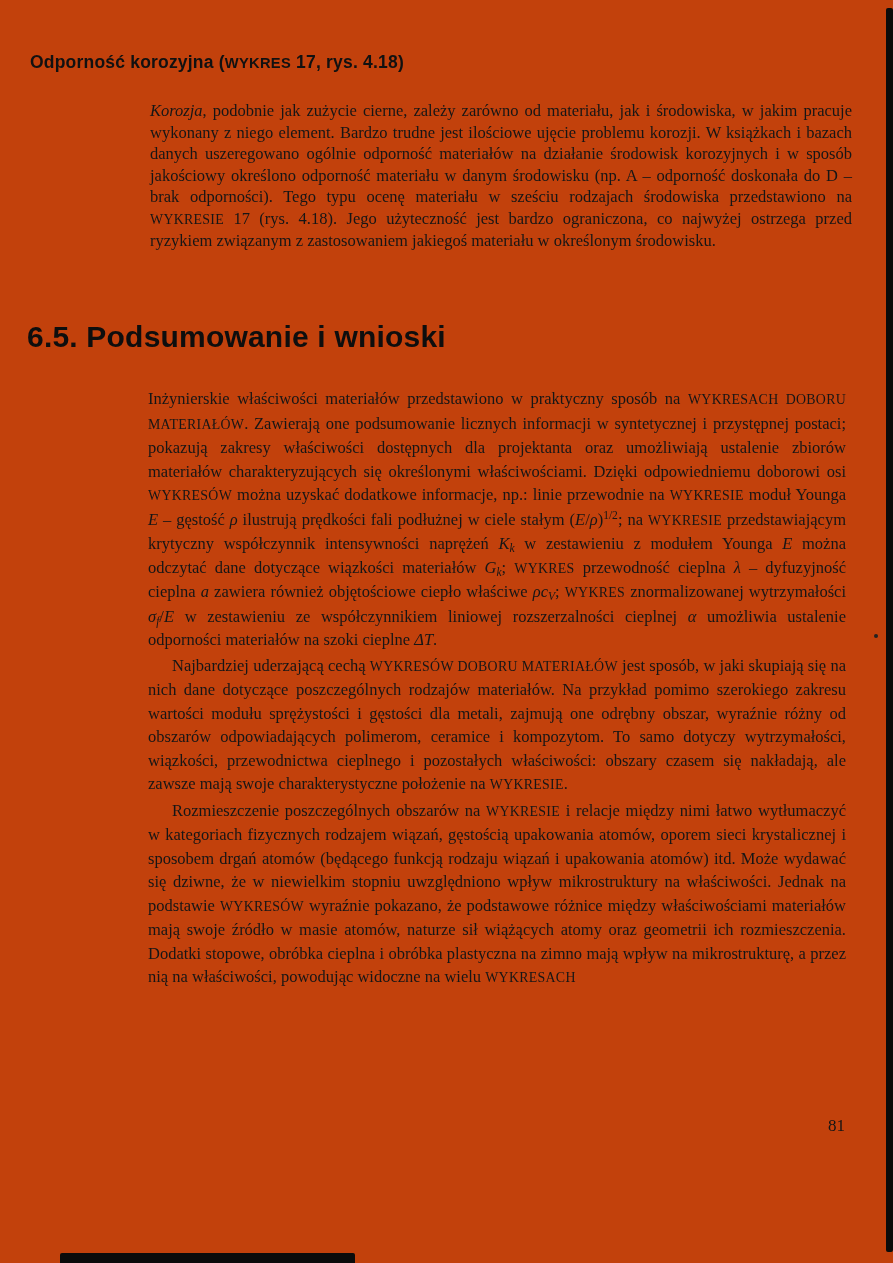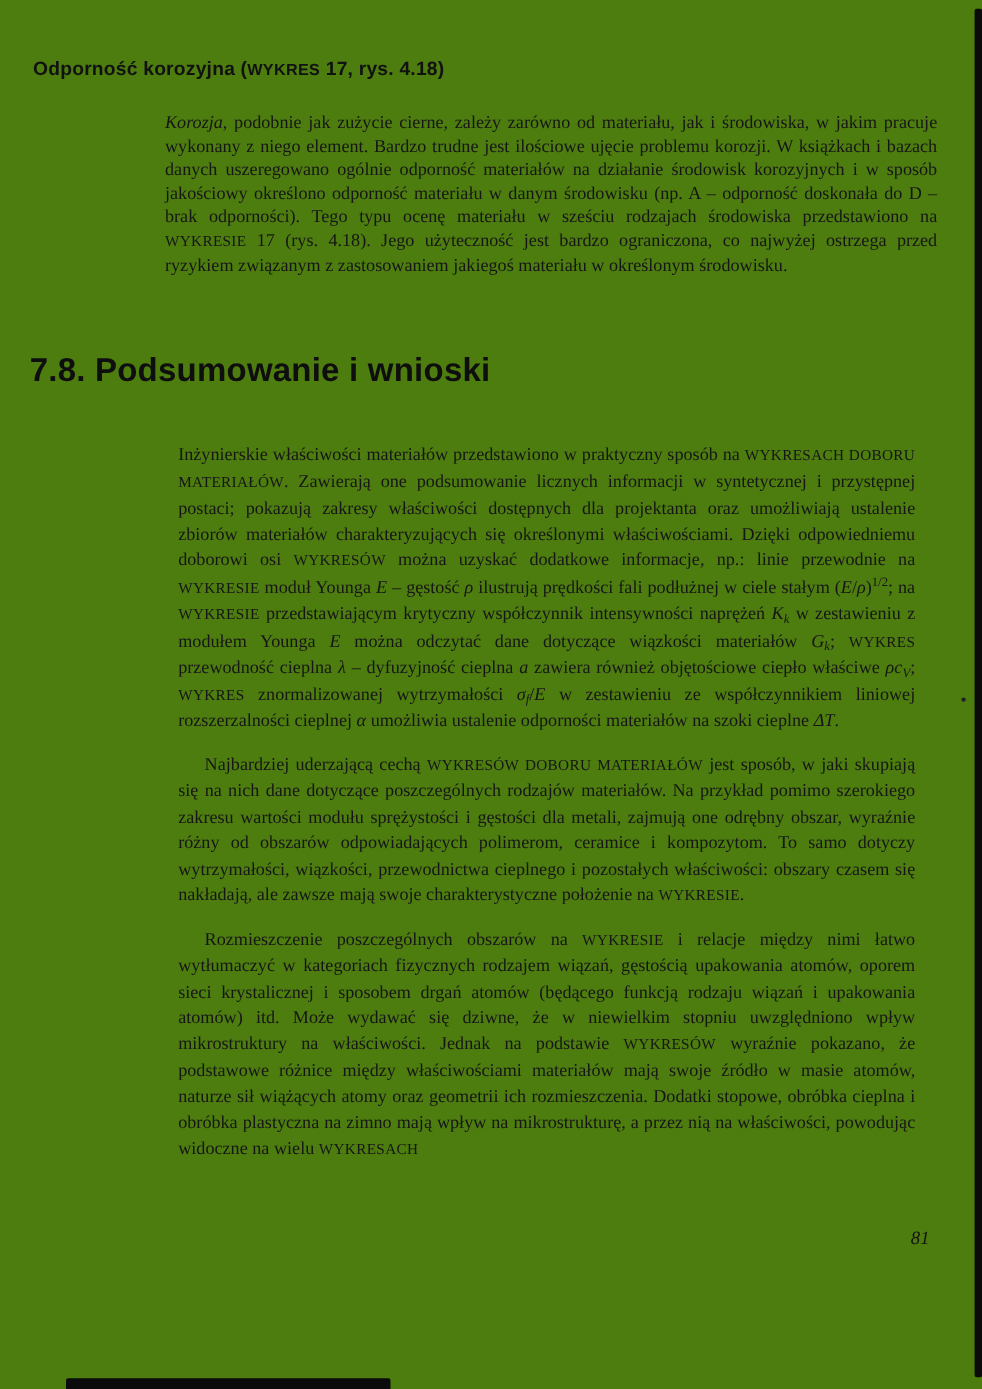--- a/index.html
+++ b/index.html
@@ -6,21 +6,21 @@
   html, body {
     margin: 0;
     padding: 0;
     background: #e8e8e8;
   }
   .page {
     position: relative;
     width: 893px;
     height: 1263px;
     margin: 0 auto;
-    background: #4d7c0f;
+    background: #c2410c;
     color: #161616;
     font-family: "Liberation Serif", serif;
     overflow: hidden;
   }
 
   
   .scan-bar-right {
     position: absolute;
     top: 8px;
     right: 0;
@@ -85,21 +85,21 @@
 
   .body-text {
     position: absolute;
     left: 146px;
     top: 385px;
     width: 702px;
     font-size: 16.5px;
     line-height: 23.5px;
     text-align: justify;
   }
-  .body-para { margin: 16px; }
+  .body-para { margin: 2px; }
   .body-para.indent { text-indent: 24px; }
 
   .sc {
     font-size: 0.84em;
     letter-spacing: 0.3px;
   }
 
   sup, sub {
     font-size: 0.7em;
     line-height: 0;
@@ -108,37 +108,36 @@
   }
   sup { top: -0.45em; }
   sub { top: 0.28em; }
 
   .page-number {
     position: absolute;
     top: 1116px;
     right: 48px;
     font-size: 17px;
     color: #141414;
-    font-style: italic;
   }
 </style>
 </head>
 <body>
 
 <div class="page">
 
   <div class="scan-bar-right"></div>
   <div class="scan-bar-bottom"></div>
   <div class="scan-speck"></div>
 
   <h2 class="running-head">Odporność korozyjna (<span class="sc">WYKRES</span> 17, rys. 4.18)</h2>
 
   <p class="intro"><i>Korozja</i>, podobnie jak zużycie cierne, zależy zarówno od materiału, jak i środowiska, w jakim pracuje wykonany z niego element. Bardzo trudne jest ilościowe ujęcie problemu korozji. W książkach i bazach danych uszeregowano ogólnie odporność materiałów na działanie środowisk korozyjnych i w sposób jakościowy określono odporność materiału w danym środowisku (np. A – odporność doskonała do D – brak odporności). Tego typu ocenę materiału w sześciu rodzajach środowiska przedstawiono na <span class="sc">WYKRESIE</span> 17 (rys. 4.18). Jego użyteczność jest bardzo ograniczona, co najwyżej ostrzega przed ryzykiem związanym z zastosowaniem jakiegoś materiału w określonym środowisku.</p>
 
-  <h1 class="section-heading">7.8. Podsumowanie i wnioski</h1>
+  <h1 class="section-heading">6.5. Podsumowanie i wnioski</h1>
 
   <div class="body-text">
     <p class="body-para">Inżynierskie właściwości materiałów przedstawiono w praktyczny sposób na <span class="sc">WYKRESACH DOBORU MATERIAŁÓW</span>. Zawierają one podsumowanie licznych informacji w syntetycznej i przystępnej postaci; pokazują zakresy właściwości dostępnych dla projektanta oraz umożliwiają ustalenie zbiorów materiałów charakteryzujących się określonymi właściwościami. Dzięki odpowiedniemu doborowi osi <span class="sc">WYKRESÓW</span> można uzyskać dodatkowe informacje, np.: linie przewodnie na <span class="sc">WYKRESIE</span> moduł Younga <i>E</i> – gęstość <i>ρ</i> ilustrują prędkości fali podłużnej w ciele stałym (<i>E</i>/<i>ρ</i>)<sup>1/2</sup>; na <span class="sc">WYKRESIE</span> przedstawiającym krytyczny współczynnik intensywności naprężeń <i>K<sub>k</sub></i> w zestawieniu z modułem Younga <i>E</i> można odczytać dane dotyczące wiązkości materiałów <i>G<sub>k</sub></i>; <span class="sc">WYKRES</span> przewodność cieplna <i>λ</i> – dyfuzyjność cieplna <i>a</i> zawiera również objętościowe ciepło właściwe <i>ρc<sub>V</sub></i>; <span class="sc">WYKRES</span> znormalizowanej wytrzymałości <i>σ<sub>f</sub></i>/<i>E</i> w zestawieniu ze współczynnikiem liniowej rozszerzalności cieplnej <i>α</i> umożliwia ustalenie odporności materiałów na szoki cieplne <i>ΔT</i>.</p>
     <p class="body-para indent">Najbardziej uderzającą cechą <span class="sc">WYKRESÓW DOBORU MATERIAŁÓW</span> jest sposób, w jaki skupiają się na nich dane dotyczące poszczególnych rodzajów materiałów. Na przykład pomimo szerokiego zakresu wartości modułu sprężystości i gęstości dla metali, zajmują one odrębny obszar, wyraźnie różny od obszarów odpowiadających polimerom, ceramice i kompozytom. To samo dotyczy wytrzymałości, wiązkości, przewodnictwa cieplnego i pozostałych właściwości: obszary czasem się nakładają, ale zawsze mają swoje charakterystyczne położenie na <span class="sc">WYKRESIE</span>.</p>
     <p class="body-para indent">Rozmieszczenie poszczególnych obszarów na <span class="sc">WYKRESIE</span> i relacje między nimi łatwo wytłumaczyć w kategoriach fizycznych rodzajem wiązań, gęstością upakowania atomów, oporem sieci krystalicznej i sposobem drgań atomów (będącego funkcją rodzaju wiązań i upakowania atomów) itd. Może wydawać się dziwne, że w niewielkim stopniu uwzględniono wpływ mikrostruktury na właściwości. Jednak na podstawie <span class="sc">WYKRESÓW</span> wyraźnie pokazano, że podstawowe różnice między właściwościami materiałów mają swoje źródło w masie atomów, naturze sił wiążących atomy oraz geometrii ich rozmieszczenia. Dodatki stopowe, obróbka cieplna i obróbka plastyczna na zimno mają wpływ na mikrostrukturę, a przez  nią na właściwości, powodując  widoczne na wielu <span class="sc">WYKRESACH</span></p>
   </div>
 
   <div class="page-number">81</div>
 
 </div>

